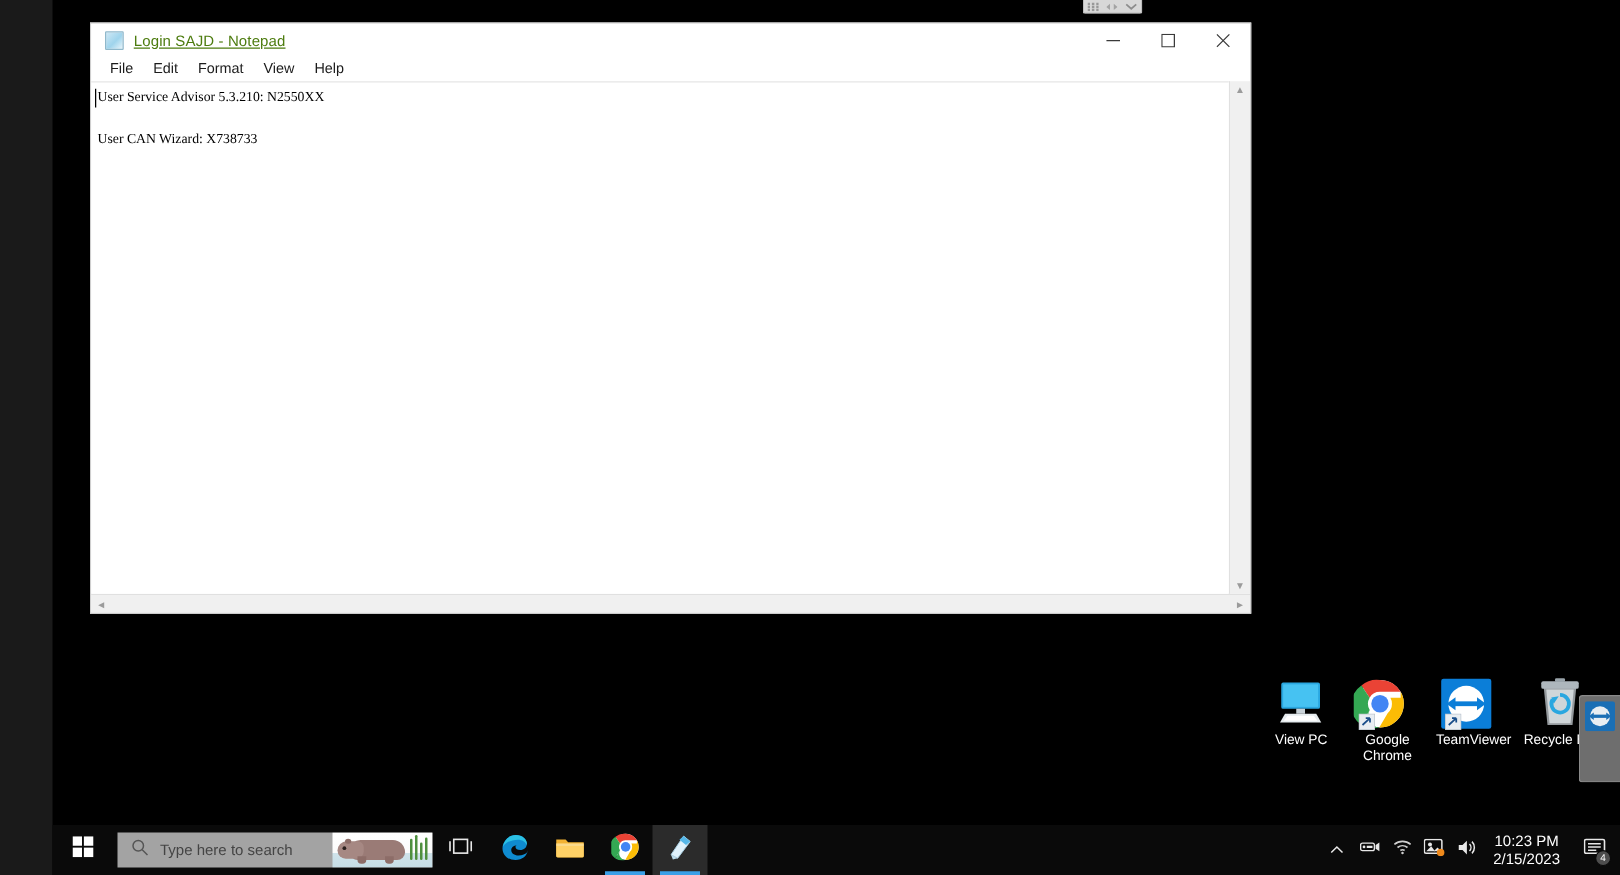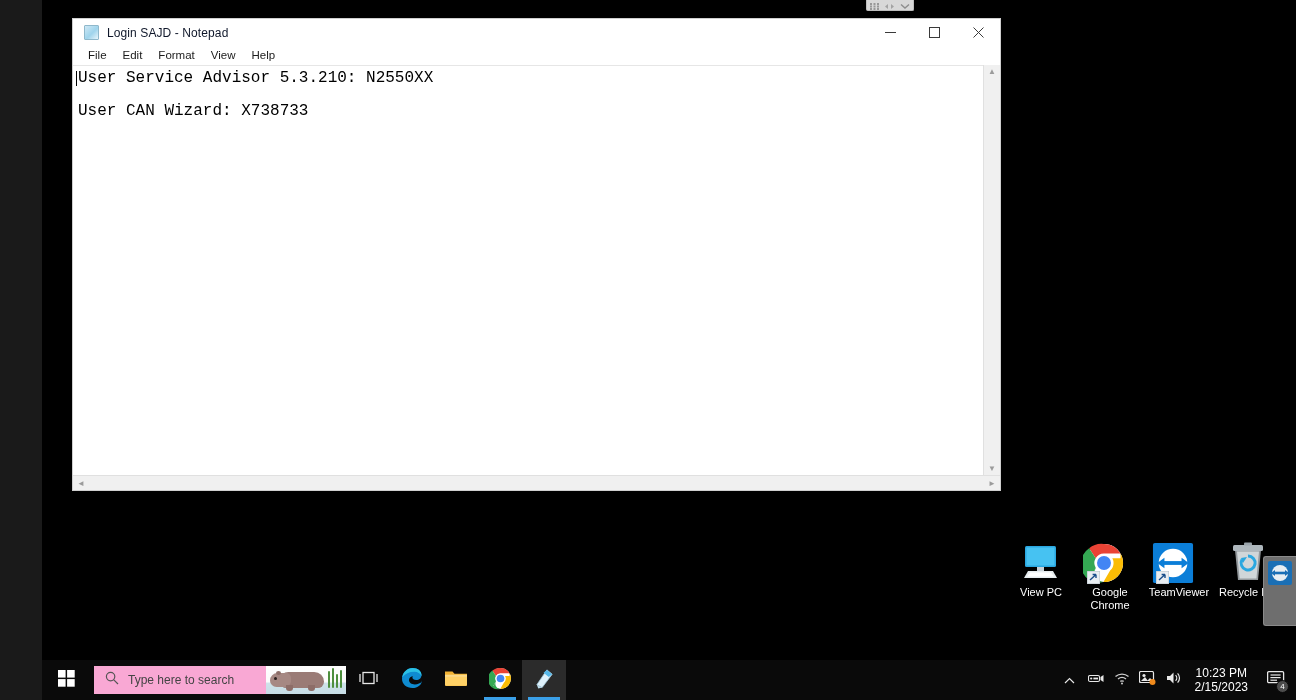--- a/index.html
+++ b/index.html
@@ -36,21 +36,21 @@
   }
   .titlebar {
     height:27px; background:#ffffff; display:flex; align-items:center;
     flex:0 0 27px;
   }
   .title-icon {
     width:15px; height:15px; margin-left:11px; margin-right:8px;
     background:linear-gradient(135deg,#cfe8f5 0%,#9fd4ec 55%,#e8f5fb 100%);
     border:1px solid #8fb8cb; border-radius:1px; flex:0 0 auto;
   }
-  .title-text { font-size:12px; color:#0f172a; letter-spacing:.1px; }
+  .title-text { font-size:12px; color:#4d7c0f; letter-spacing:.1px;text-decoration:underline; }
   .win-controls { margin-left:auto; display:flex; height:27px; }
   .win-btn {
     width:44px; height:27px; display:flex; align-items:center; justify-content:center;
     cursor:default;
   }
   .win-btn svg { display:block; }
 
   .menubar {
     height:19px; flex:0 0 19px; display:flex; align-items:center;
     padding-left:7px; background:#ffffff; gap:0px;
@@ -60,22 +60,22 @@
     line-height:13px;
   }
 
   .editor-wrap { flex:1 1 auto; display:flex; position:relative; min-height:0; }
   .text-area {
     flex:1 1 auto; background:#ffffff; position:relative;
     padding:4px 0 0 2px; overflow:hidden;
     border-top:1px solid #e6e6e6;
   }
   .doc-line {
-    font-family:Liberation Mono, monospace;
-    font-size:16px; line-height:16.5px; color:#000000;
+    font-family:Liberation Serif, serif;
+    font-size:11px; line-height:16.5px; color:#000000;
     white-space:pre; padding-left:3px;
   }
   .caret {
     position:absolute; left:3px; top:5px; width:1px; height:15px;
     background:#000; 
   }
 
   
   .vscroll {
     width:17px; flex:0 0 17px; background:#f0f0f0;
@@ -132,21 +132,21 @@
 
   
   #taskbar {
     position:absolute; left:42px; bottom:0; width:1254px; height:40px;
     background:#0a0a0a; display:flex; align-items:center; z-index:50;
   }
   .tb-start {
     width:48px; height:40px; display:flex; align-items:center; justify-content:center;
   }
   .tb-search {
-    width:252px; height:28px; background:#f9a8d4; margin-left:4px;
+    width:252px; height:28px; background:#a3a3a3; margin-left:4px;
     display:flex; align-items:center; position:relative; overflow:hidden;
   }
   .tb-search .s-icon { margin-left:11px; margin-right:9px; flex:0 0 auto; }
   .tb-search .s-text { font-size:12px; color:#444; flex:1 1 auto; }
   .hippo {
     position:absolute; right:0; top:0; height:28px; width:80px;
     background:linear-gradient(to bottom,#ffffff 0%,#fbfbfb 58%,#cfe3ea 60%,#c6dde6 100%);
   }
   .hippo .body {
     position:absolute; left:14px; top:6px; width:44px; height:16px;

